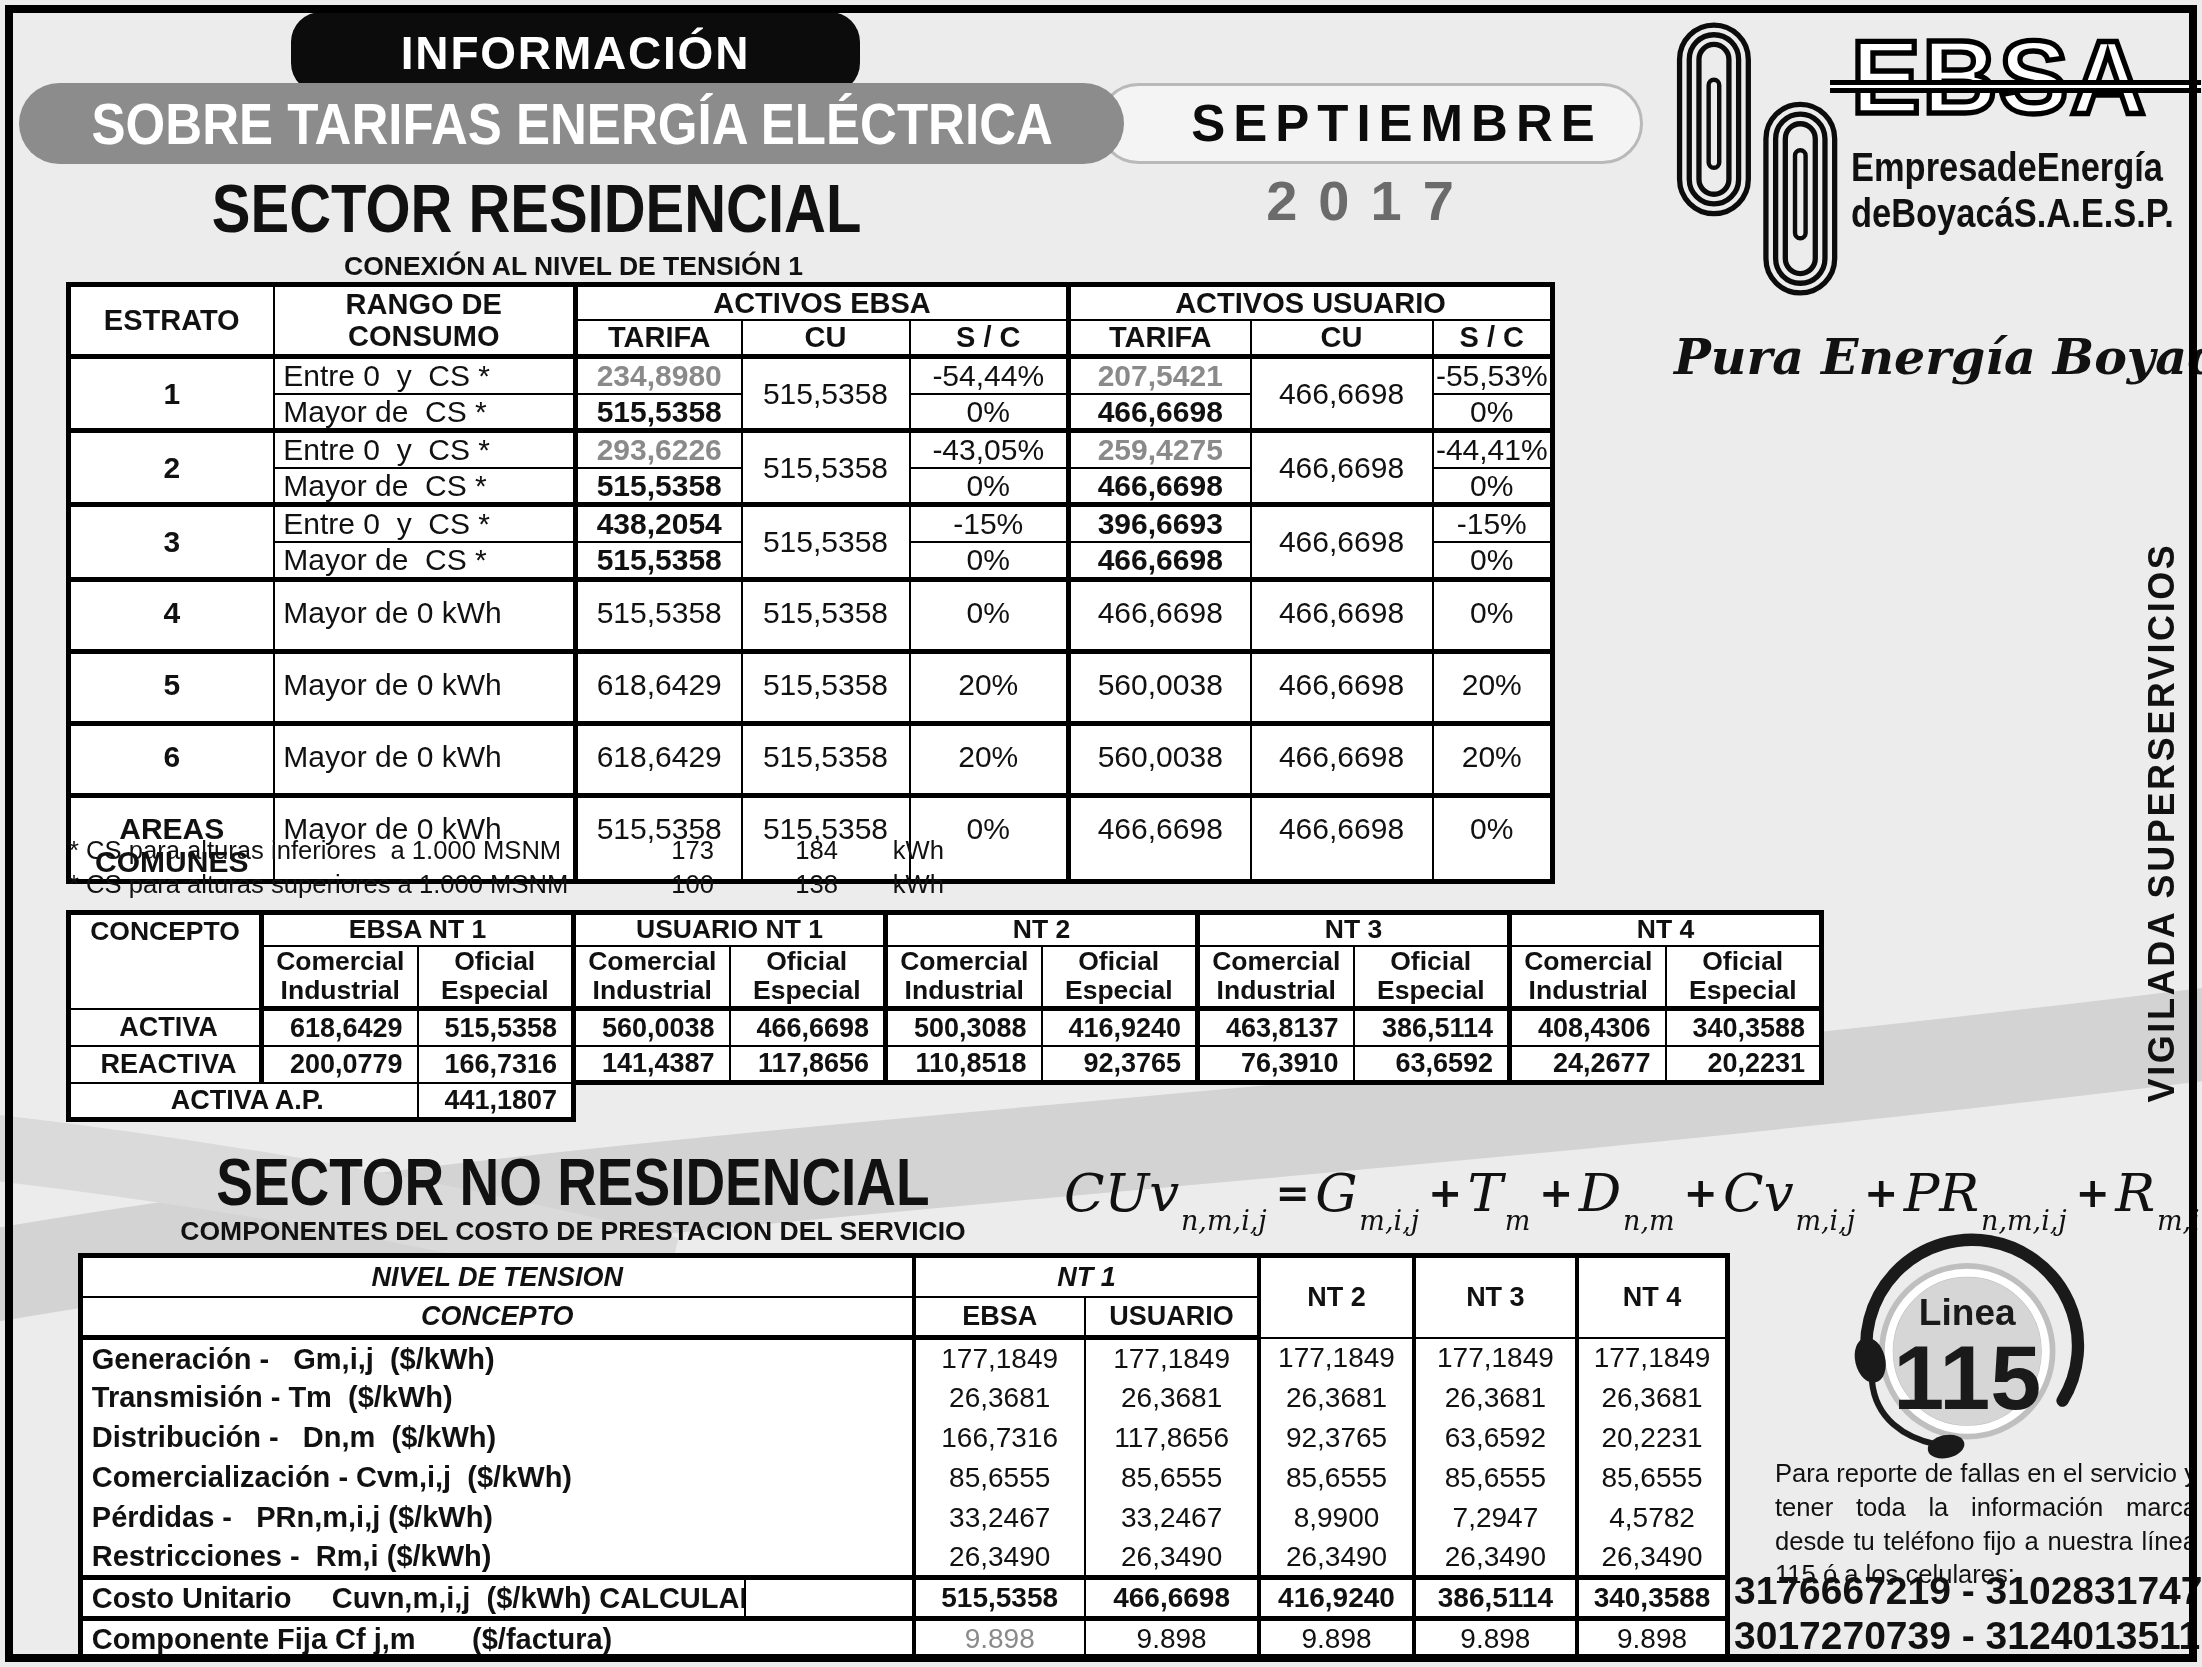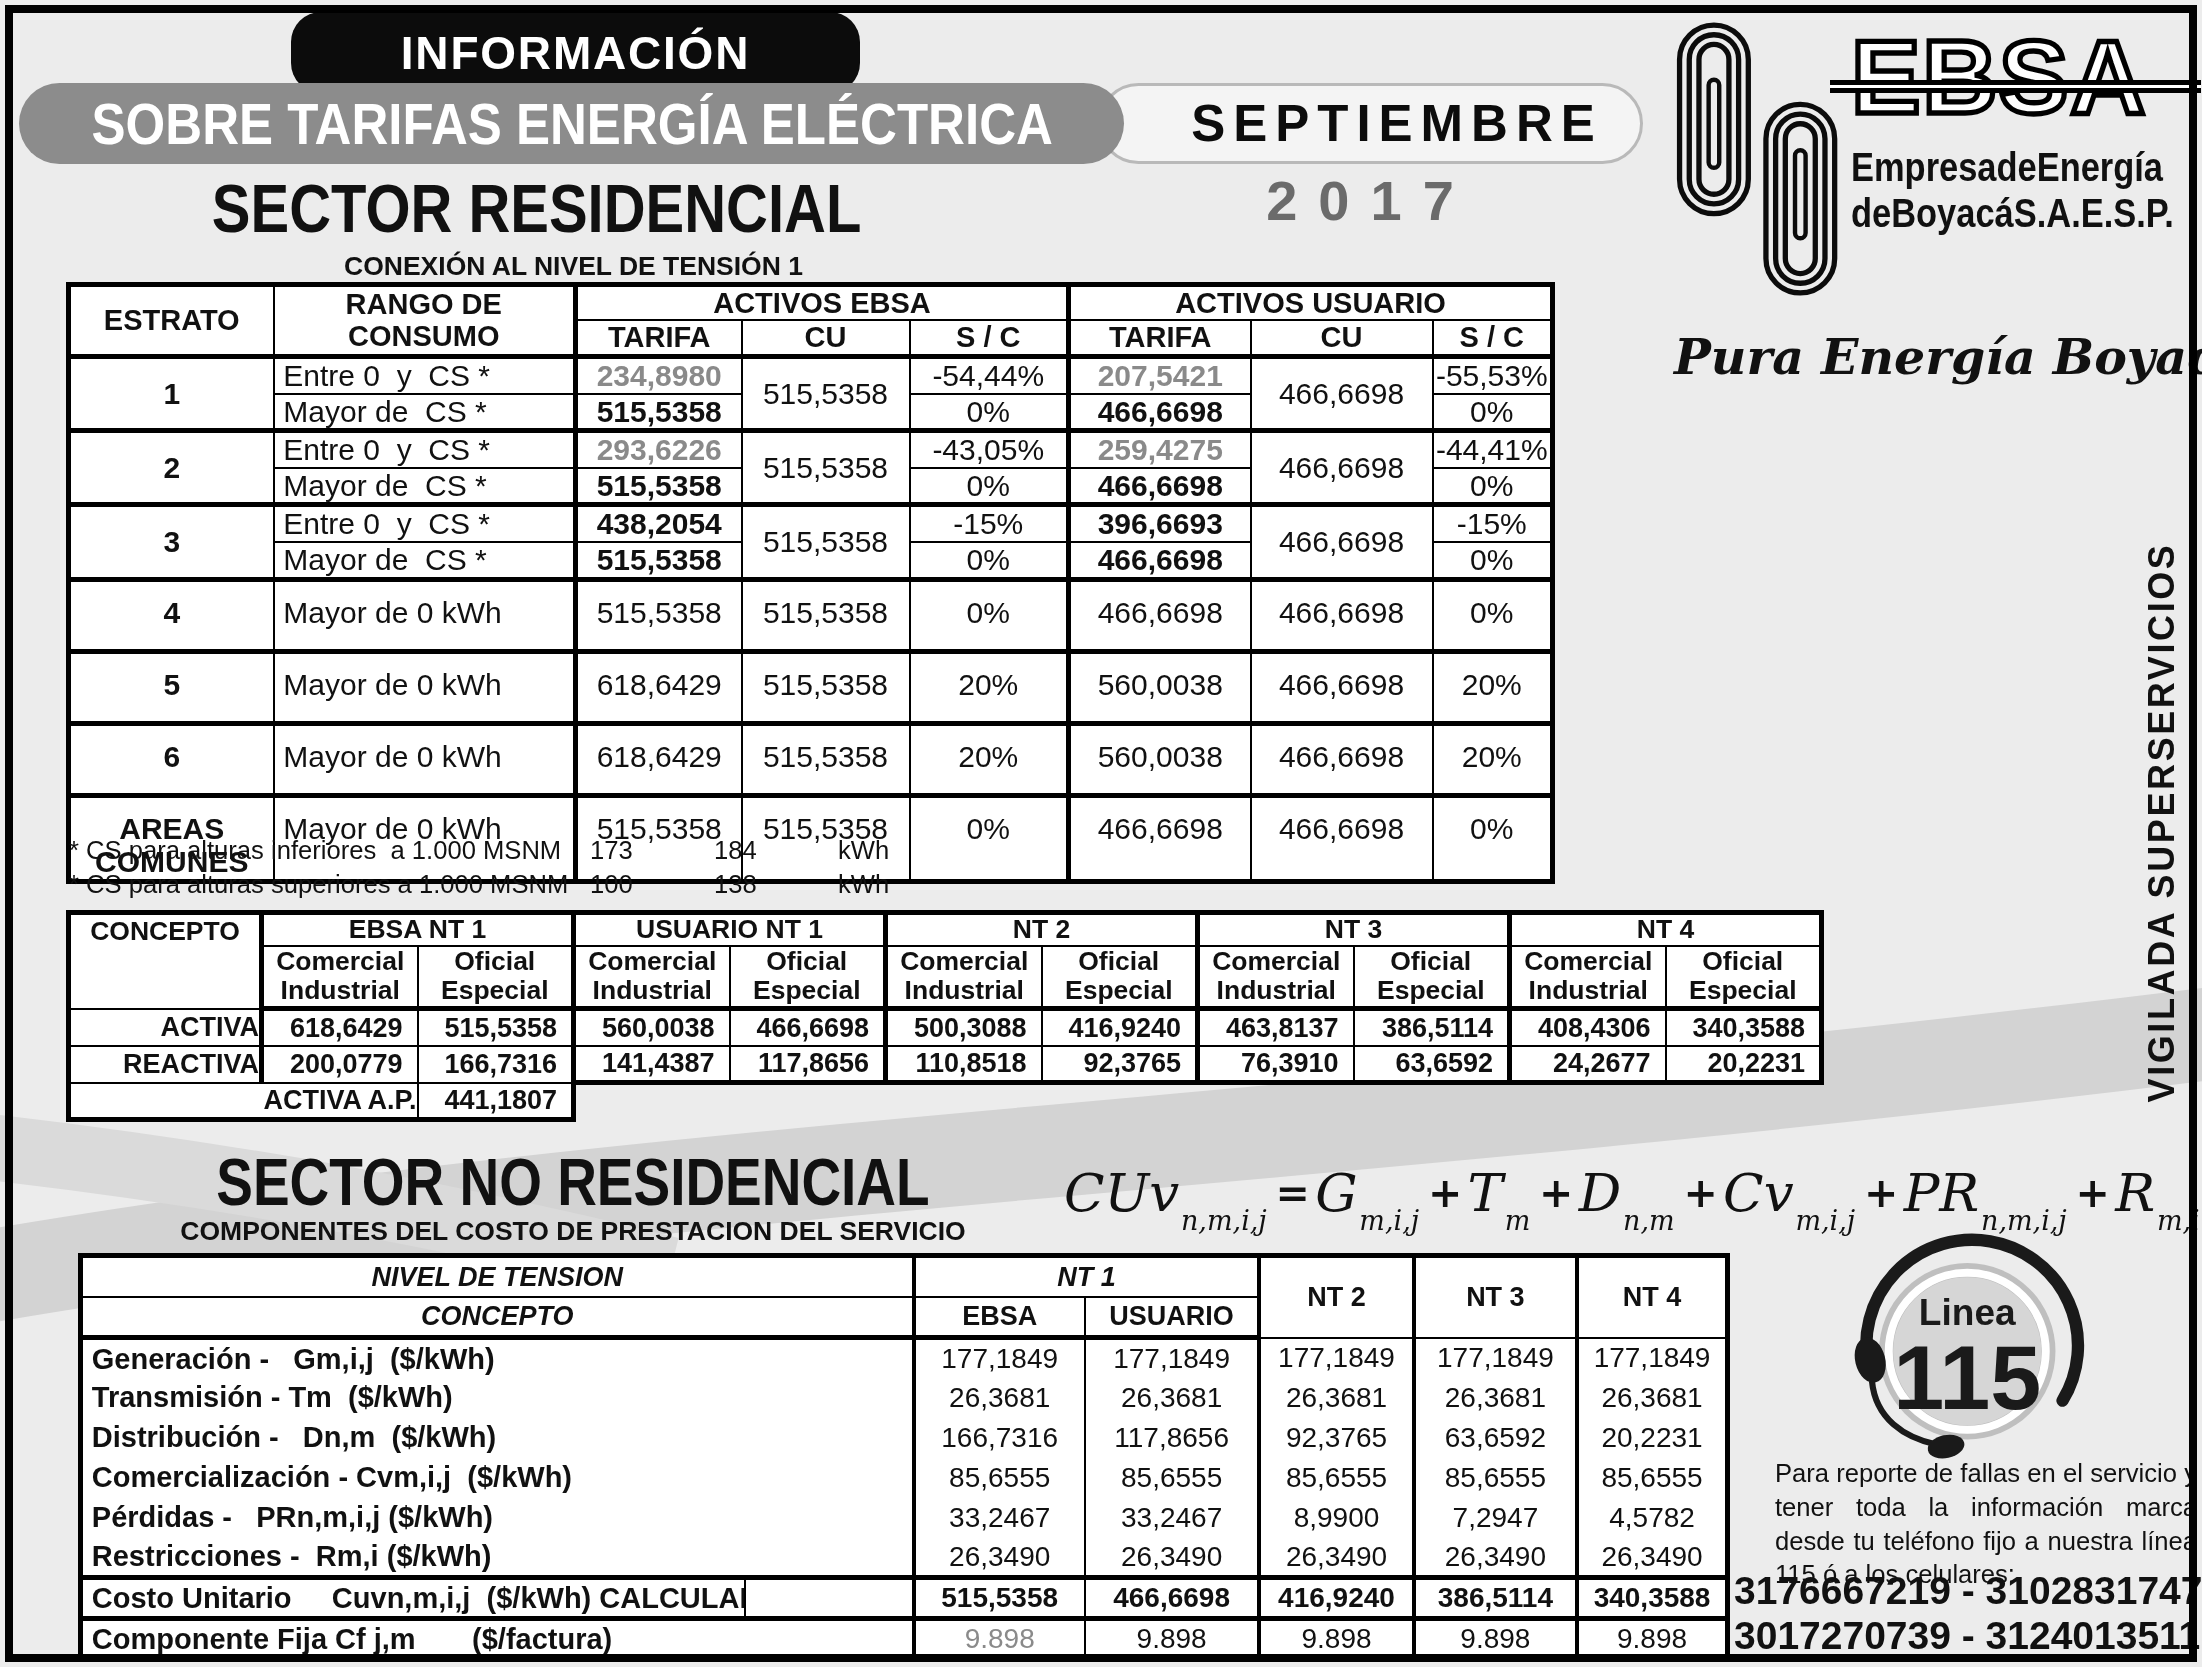--- a/index.html
+++ b/index.html
@@ -55,21 +55,21 @@
   #t1 .v6{border-left:5.3px solid #000}
   #t1 tr.gt td{border-top:5.3px solid #000}
   #t1 tr.sr td{border-top:1.8px solid #000}
   #t1 td.estr{font-weight:700}
   #t1 tr.tall td{vertical-align:top;padding-top:14px}
 
   
   #t2{left:66px;top:910px;width:1757px}
   #t2 th{font-size:26.5px;font-weight:700;text-align:center}
   #t2 td{font-size:27px;font-weight:700}
-  #t2 .lbl{text-align:right;padding-left:7px;white-space:pre}
+  #t2 .lbl{text-align:center;padding-left:7px;white-space:pre}
   #t2 .val{text-align:right;padding-right:14px}
   #t2 .l6{border-left-width:5.3px}
   #t2 .r6{border-right-width:5.3px}
   #t2 .t6{border-top-width:5.3px}
   #t2 .b6{border-bottom-width:5.3px}
   #t2 tr.h2 th{border-bottom:5.3px solid #000}
   #t2 .ghost{background:transparent;border:none}
   #t2 .cpt{vertical-align:top;padding-top:1.8px}
 
   
@@ -79,21 +79,21 @@
   #t3 .lbl{text-align:left;padding-left:8.8px;font-weight:700;font-style:normal;white-space:pre;font-size:29px}
   #t3 tr.h2 th{border-bottom:5.3px solid #000}
   #t3 tr.nr td{border-top:none;border-bottom:none}
   #t3 .v5{border-left:4.4px solid #000}
   #t3 tr.t6 td{border-top:5.3px solid #000}
 
   
   .notes{left:69px;top:836px;width:988px;z-index:2;font-size:25.6px}
   .notes .nrow{display:grid;grid-template-columns:521px 124px 124px 106px;margin-bottom:5.3px}
   .notes .nrow span{white-space:pre}
-  .notes .nv{text-align:left}
+  .notes .nv{text-align:right}
 
   
   .comp-title{left:1064px;top:1135px;width:794px;font-size:27px;font-weight:700;z-index:2;white-space:nowrap}
   .formula{left:1064px;top:1166px;z-index:2;display:flex;align-items:flex-start;
            font-family:"DejaVu Serif",serif;font-style:italic}
   .fb{font-size:53px;line-height:1}
   .fs{font-size:27px;transform:translateY(39px);margin:0 3.5px 0 1.8px;white-space:nowrap}
   .fo{font-size:41px;line-height:1;transform:translateY(7px);margin:0 5.3px;font-weight:700}
 
   .h-nores{left:132px;top:1143px;width:882px;text-align:center;z-index:2}

